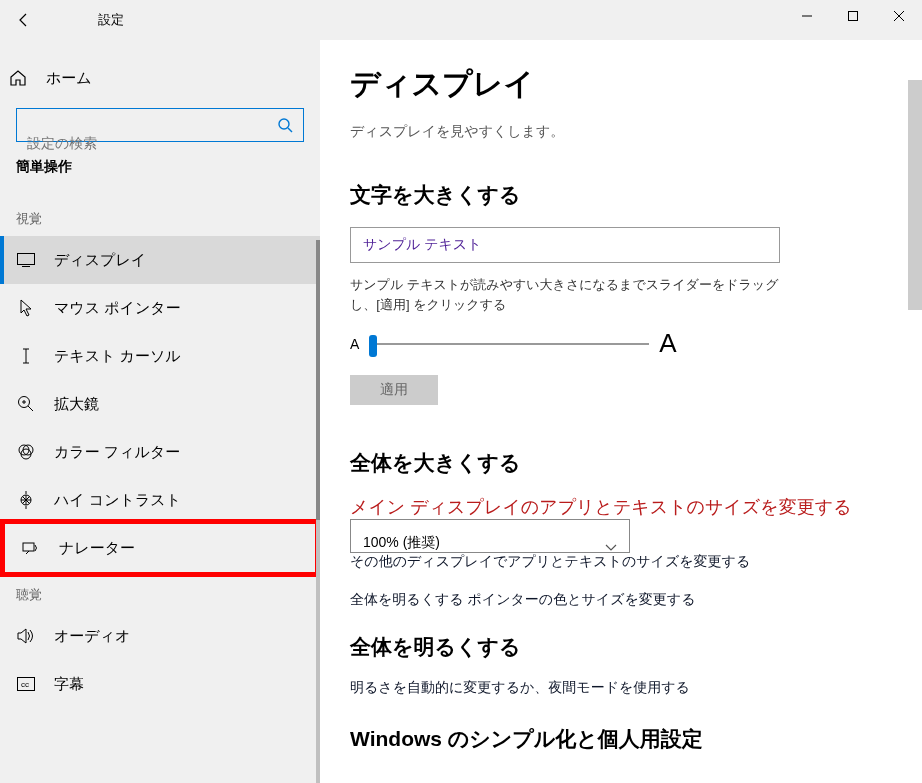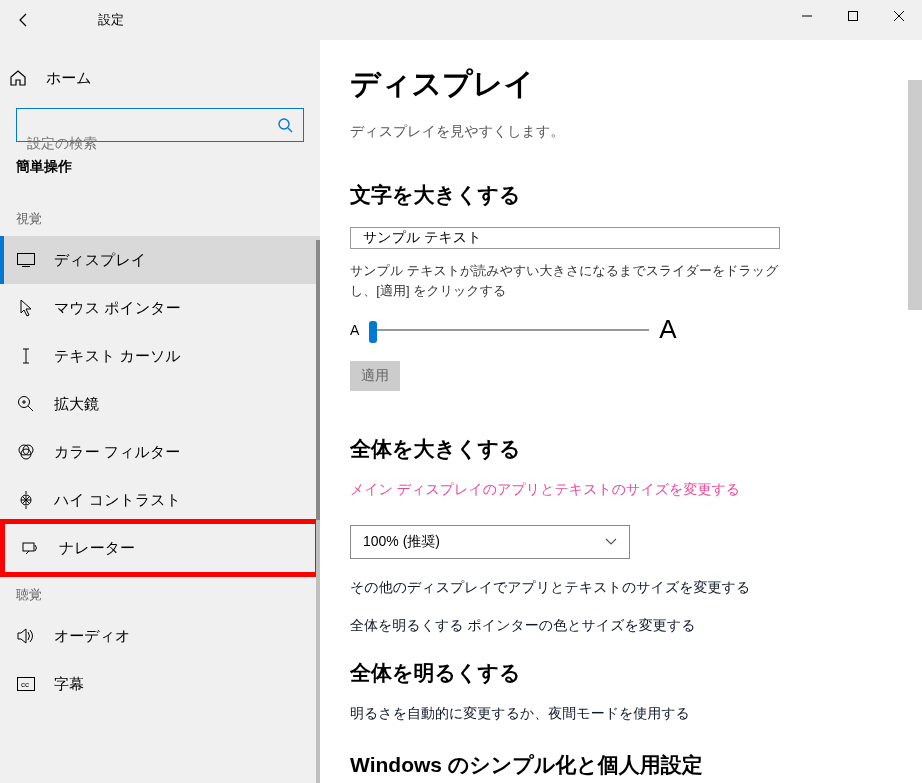--- a/index.html
+++ b/index.html
@@ -24,30 +24,30 @@
 .nav-item .label { font-size: 15px; color: #000; }
 .nav-item.active { background: #d9d9d9; }
 .nav-item.active::before { content: ""; position: absolute; left: 0; top: 0; bottom: 0; width: 4px; background: #0078d4; }
 .highlight { border: 5px solid #ff0000; margin: -5px 0; }
 .sidebar-scroll { position: absolute; right: 0; top: 200px; bottom: 0; width: 4px; background: #c0c0c0; }
 .sb-thumb { position: absolute; top: 0; height: 280px; width: 4px; background: #888; }
 .content { flex: 1; position: relative; overflow: hidden; padding: 24px 30px 0 30px; }
 .page-title { font-size: 30px; font-weight: 600; color: #000; margin-bottom: 18px; }
 .page-sub { font-size: 14px; color: #555; margin-bottom: 40px; }
 .sec-h { font-size: 21px; font-weight: 600; color: #000; margin-bottom: 18px; }
-.sample-box { width: 430px; height: 22px; border: 1px solid #999; display: flex; align-items: center; padding: 0 12px; font-size: 14px; color: #000000; margin-bottom: 12px; }
+.sample-box { width: 430px; height: 36px; border: 1px solid #999; display: flex; align-items: center; padding: 0 12px; font-size: 14px; color: #4c1d95; margin-bottom: 12px; }
 .sample-help { font-size: 13px; color: #333; width: 430px; line-height: 1.5; margin-bottom: 14px; }
 .slider-row { display: flex; align-items: center; gap: 10px; margin-bottom: 16px; }
 .sA { font-size: 14px; }
 .lA { font-size: 26px; }
 .slider-track { width: 280px; height: 2px; background: #999; position: relative; }
 .slider-thumb { position: absolute; left: 0; top: -8px; width: 8px; height: 22px; background: #0078d4; border-radius: 3px; }
-.apply-btn { padding: 6px 11px; background: #ccc; color: #666; font-size: 14px; border: none; margin-bottom: 44px; display: inline-block; }
-.help2 { font-size: 14px; color: #ec4899; margin-bottom: 26px; }
-.dropdown { width: 280px; height: 34px; border: 1px solid #888; display: flex; align-items: center; justify-content: space-between; padding: 0 12px; font-size: 14px; margin-bottom: 20px; cursor: pointer; }
+.apply-btn { padding: 6px 30px; background: #ccc; color: #666; font-size: 14px; border: none; margin-bottom: 44px; display: inline-block; }
+.help2 { font-size: 18px; color: #b91c1c; margin-bottom: 0; }
+.dropdown { width: 280px; height: 34px; border: 1px solid #888; display: flex; align-items: flex-end; justify-content: space-between; padding: 0 12px; font-size: 14px; cursor: pointer; }
 .link { font-size: 14px; color: #0f172a; margin-bottom: 20px; display: block; cursor: pointer; }
 .content-scroll { position: absolute; right: 0; top: 40px; bottom: 0; width: 14px; }
 .ct-thumb { position: absolute; top: 0; height: 230px; width: 14px; background: #ccc; }
 svg { display: block; }
 </style>
 </head>
 <body>
 
 <div class="titlebar">
   <div class="back-btn">

